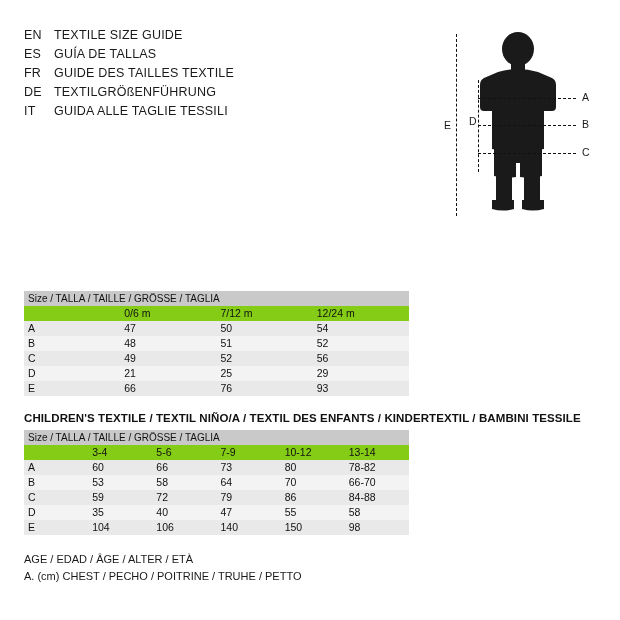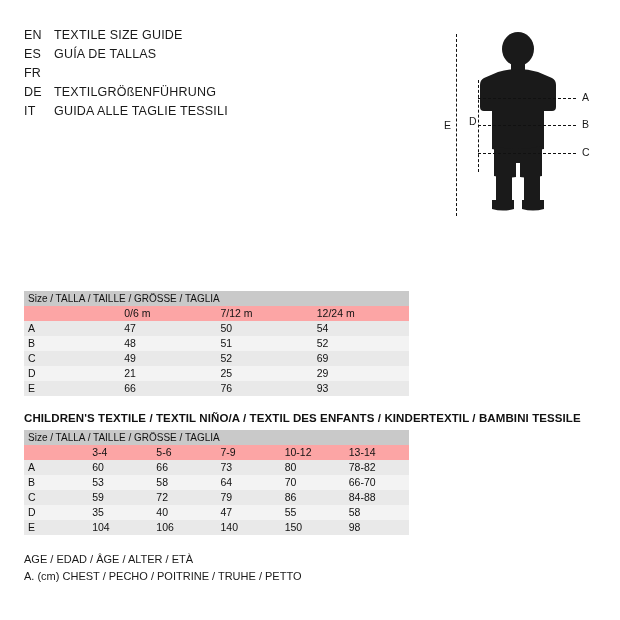--- a/index.html
+++ b/index.html
@@ -100,21 +100,21 @@
     font-weight: normal;
     color: #111;
   }
   .row-head td {
     background: #c9c9c9;
     font-size: 10px;
     font-weight: 400;
     margin-left: 20px;
   }
   .row-sub td {
-    background: #fca5a5;
+    background: #84cc16;
   }
   .row-alt-a td { background: #e9e9e9; }
   .row-alt-b td { background: #f3f3f3; }
   .col-label { padding-left: 4px !important; width: 44px; }
   .cell { padding-left: 4px !important; }
 
   .table-block { margin-bottom: 16px; }
 
   
   .legend {
@@ -135,20 +135,21 @@
     <li class="lang-row">
       <span class="lang-code">EN</span>
       <span class="lang-title">TEXTILE SIZE GUIDE</span>
     </li>
     <li class="lang-row">
       <span class="lang-code">ES</span>
       <span class="lang-title">GUÍA DE TALLAS</span>
     </li>
     <li class="lang-row">
       <span class="lang-code">FR</span>
+      <span class="lang-title">GUIDE DES TAILLES TEXTILE</span>
     </li>
     <li class="lang-row">
       <span class="lang-code">DE</span>
       <span class="lang-title">TEXTILGRÖßENFÜHRUNG</span>
     </li>
     <li class="lang-row">
       <span class="lang-code">IT</span>
       <span class="lang-title">GUIDA ALLE TAGLIE TESSILI</span>
     </li>
   </ul>
@@ -209,21 +210,21 @@
       <tr class="row-alt-b">
         <td class="col-label">B</td>
         <td class="cell">48</td>
         <td class="cell">51</td>
         <td class="cell">52</td>
       </tr>
       <tr class="row-alt-a">
         <td class="col-label">C</td>
         <td class="cell">49</td>
         <td class="cell">52</td>
-        <td class="cell">69</td>
+        <td class="cell">56</td>
       </tr>
       <tr class="row-alt-b">
         <td class="col-label">D</td>
         <td class="cell">21</td>
         <td class="cell">25</td>
         <td class="cell">29</td>
       </tr>
       <tr class="row-alt-a">
         <td class="col-label">E</td>
         <td class="cell">66</td>

